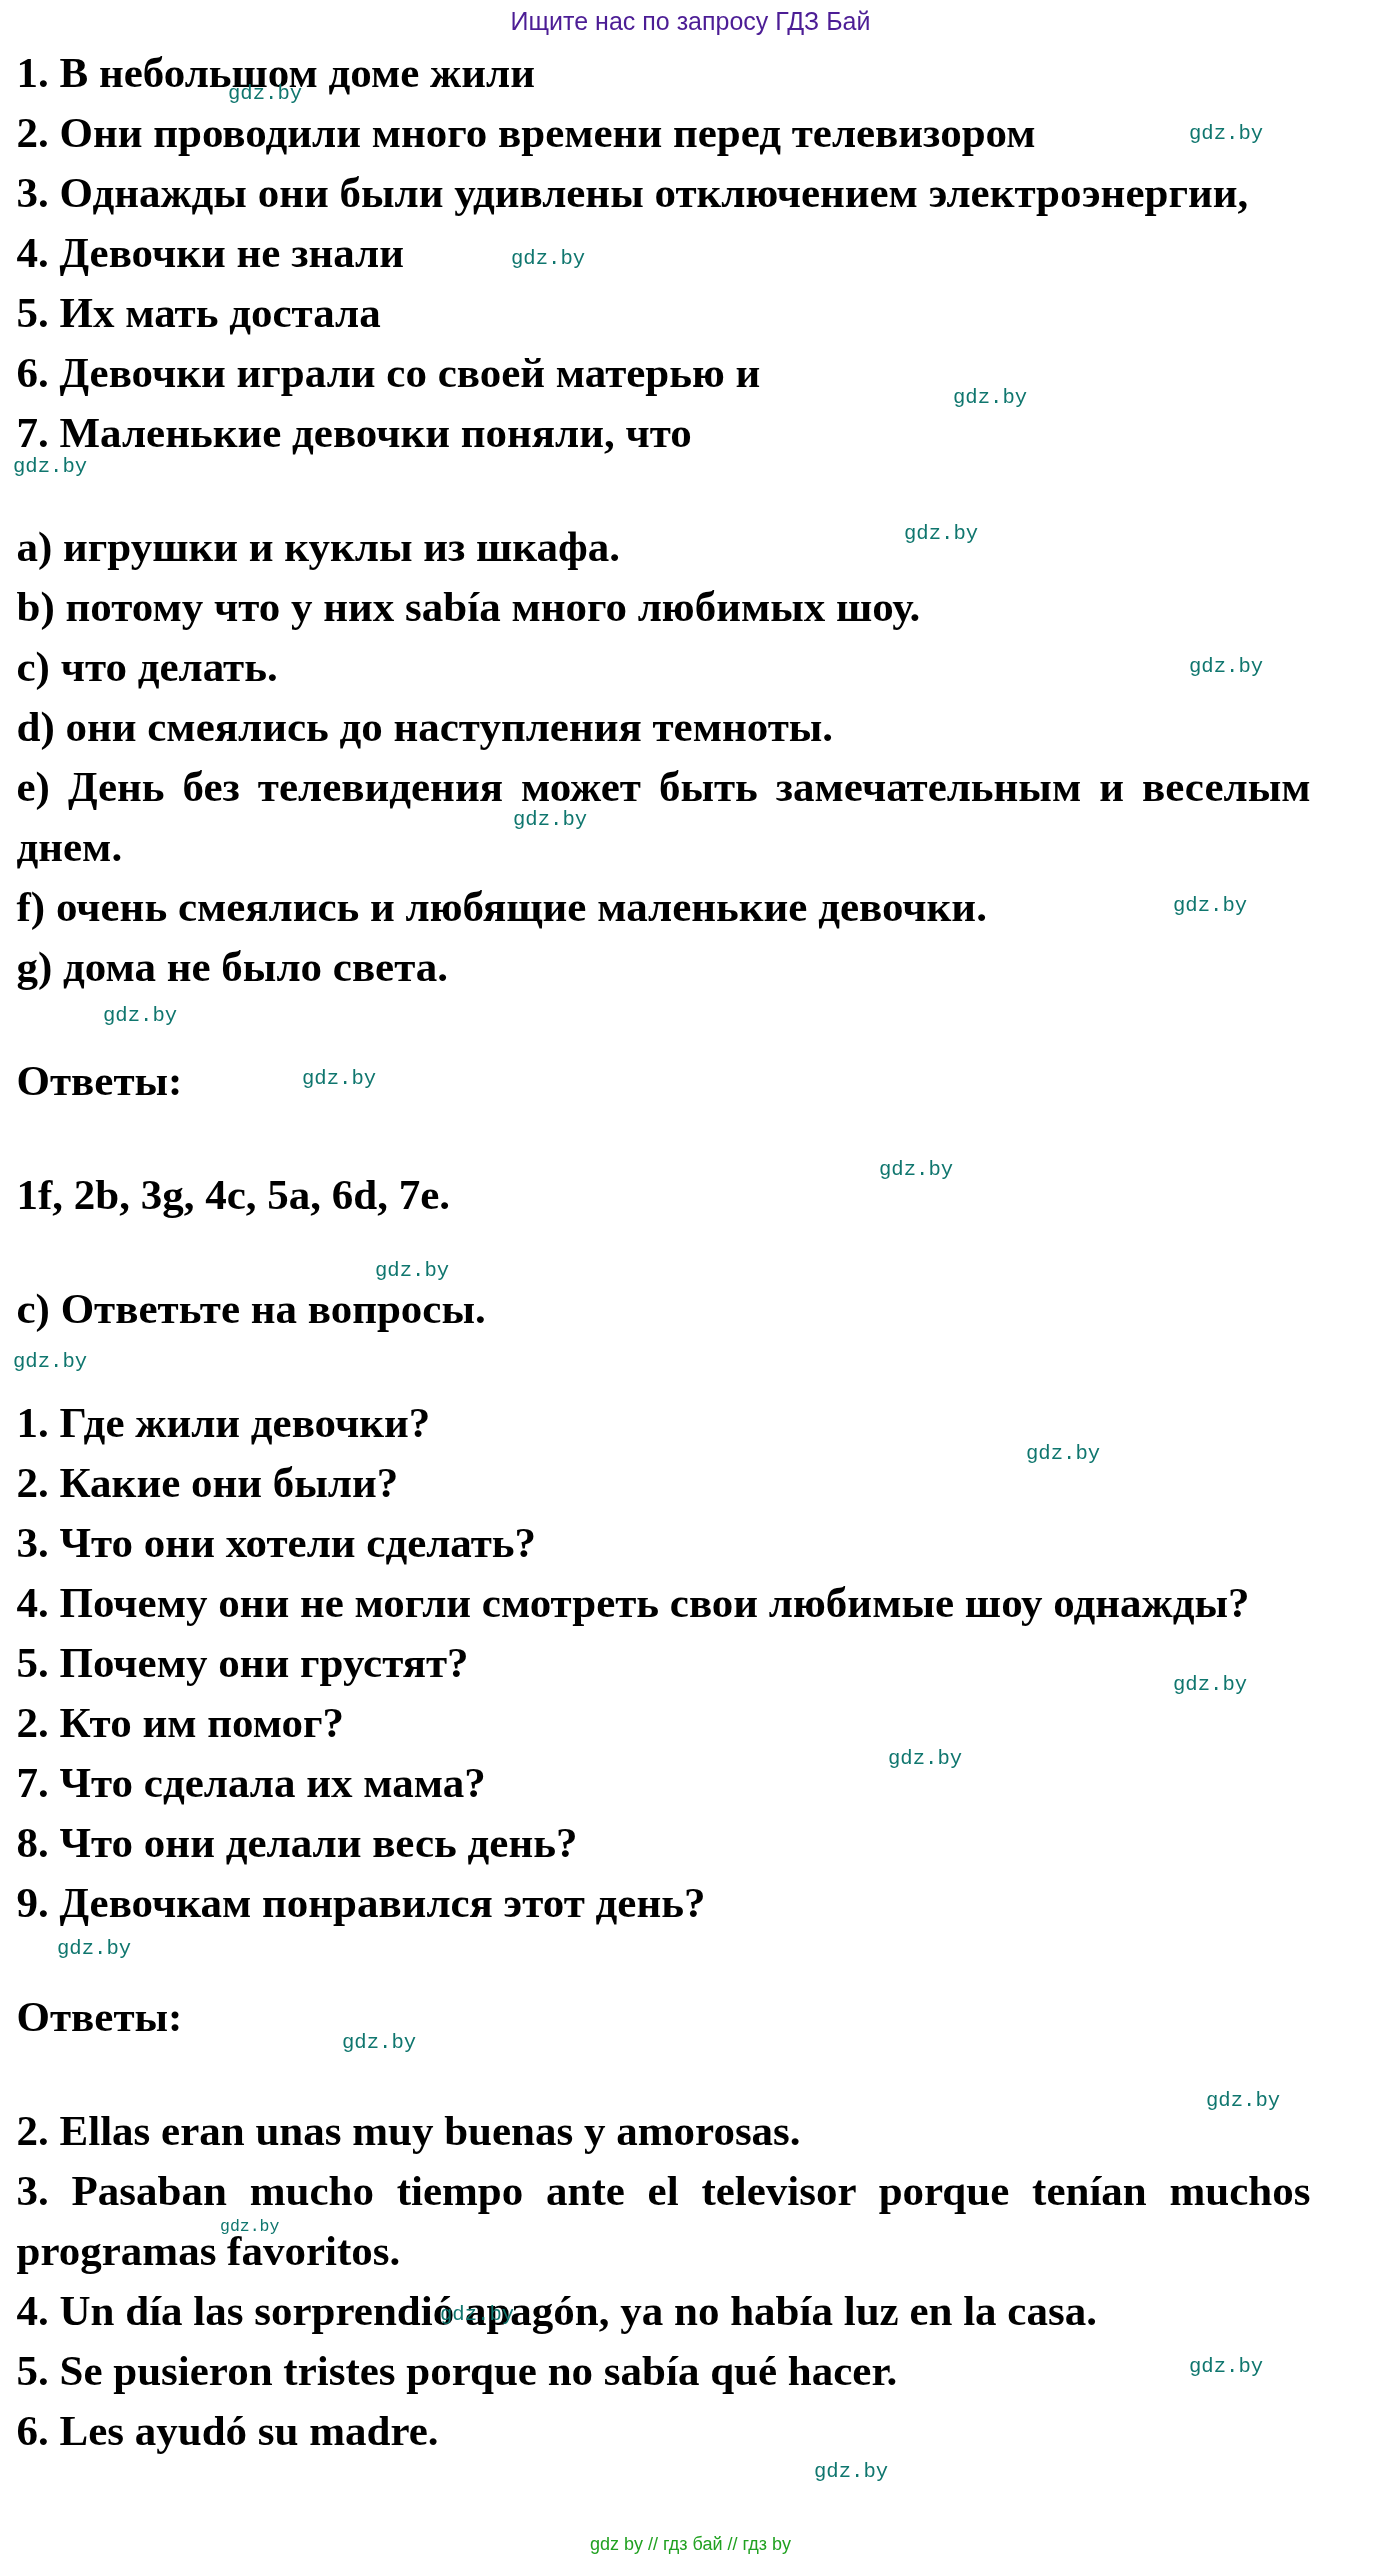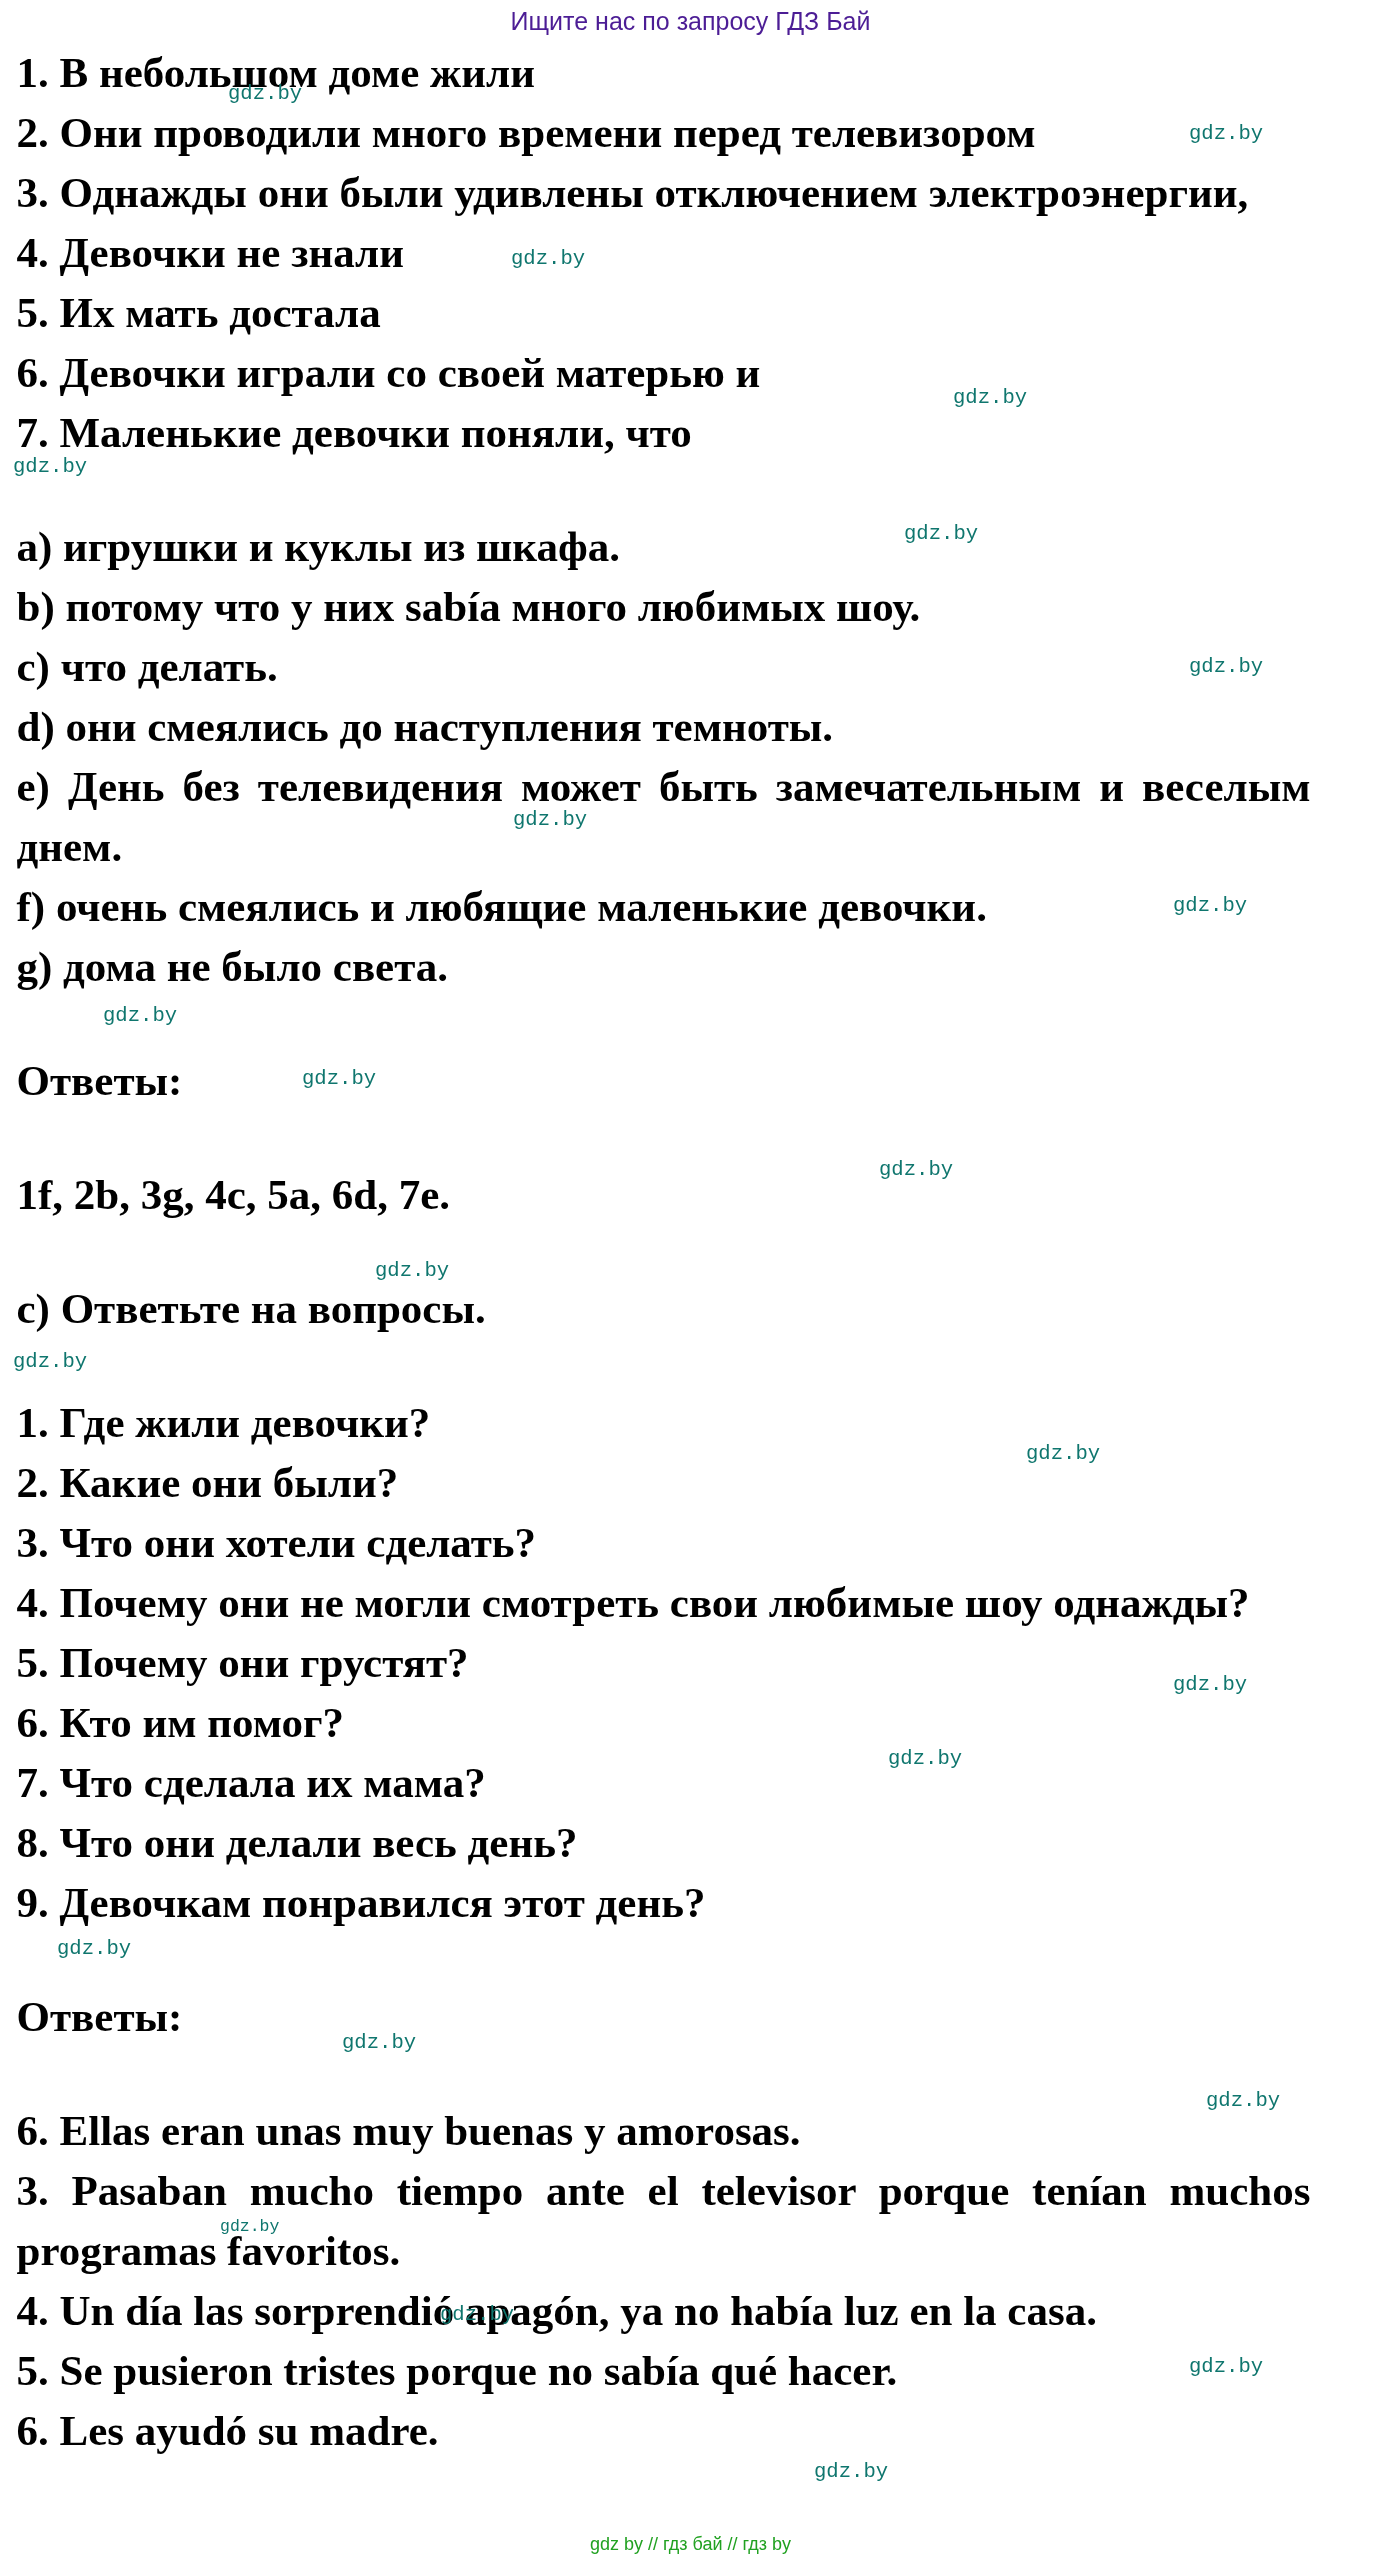--- a/index.html
+++ b/index.html
@@ -92,30 +92,30 @@
     <p class="gap-top">1f, 2b, 3g, 4c, 5a, 6d, 7e.</p>
 
     <p class="gap-top bold">c) Ответьте на вопросы.</p>
 
     <section class="gap-top">
       <p>1. Где жили девочки?</p>
       <p>2. Какие они были?</p>
       <p>3. Что они хотели сделать?</p>
       <p>4. Почему они не могли смотреть свои любимые шоу однажды?</p>
       <p>5. Почему они грустят?</p>
-      <p>6. Кто им помог?</p>
+      <p>2. Кто им помог?</p>
       <p>7. Что сделала их мама?</p>
       <p>8. Что они делали весь день?</p>
       <p>9. Девочкам понравился этот день?</p>
     </section>
 
     <p class="gap-top">Ответы:</p>
 
     <section class="gap-top">
-      <p>6. Ellas eran unas muy buenas y amorosas.</p>
+      <p>2. Ellas eran unas muy buenas y amorosas.</p>
       <p>3. Pasaban mucho tiempo ante el televisor porque tenían muchos programas favoritos.</p>
       <p>4. Un día las sorprendió apagón, ya no había luz en la casa.</p>
       <p>5. Se pusieron tristes porque no sabía qué hacer.</p>
       <p>6. Les ayudó su madre.</p>
     </section>
 
   </main>
 
   <span class="wm" style="left:228px;  top:82px;">gdz.by</span>
   <span class="wm" style="left:1189px; top:122px;">gdz.by</span>

